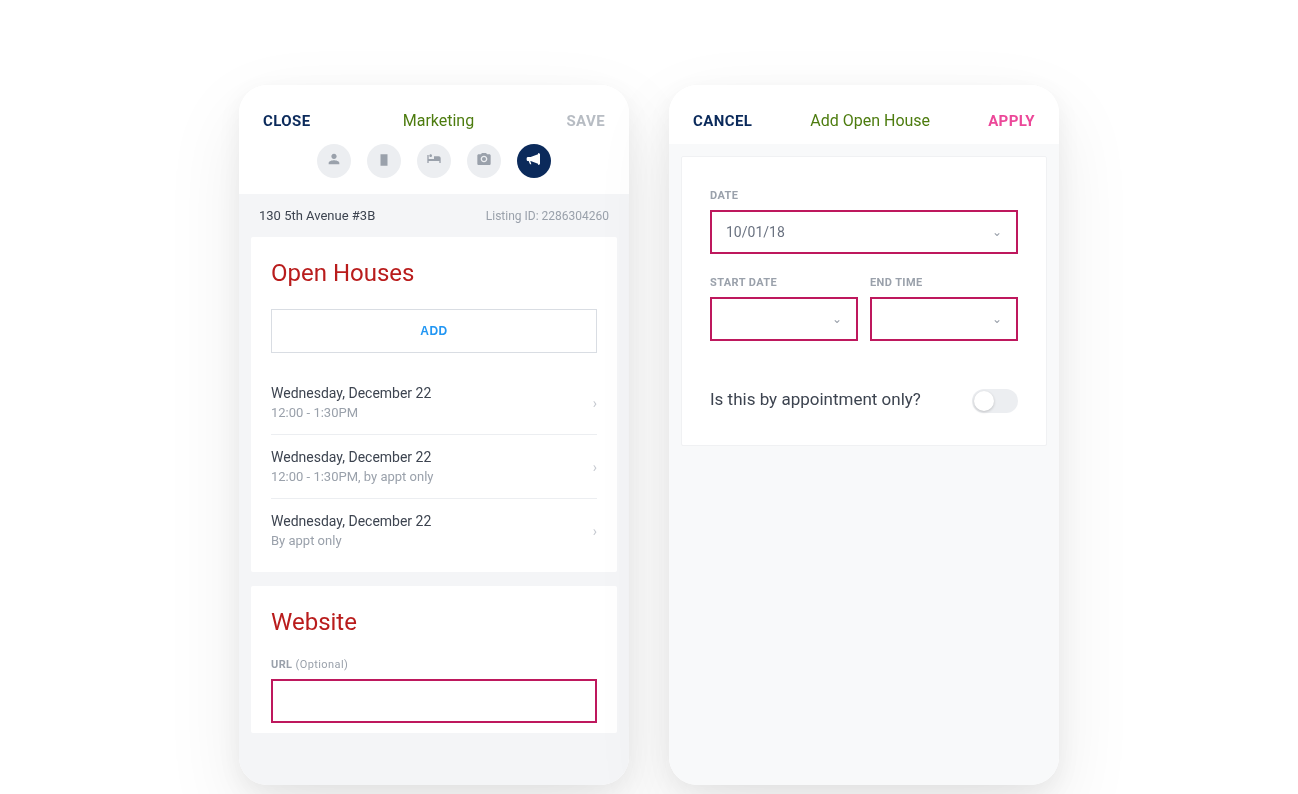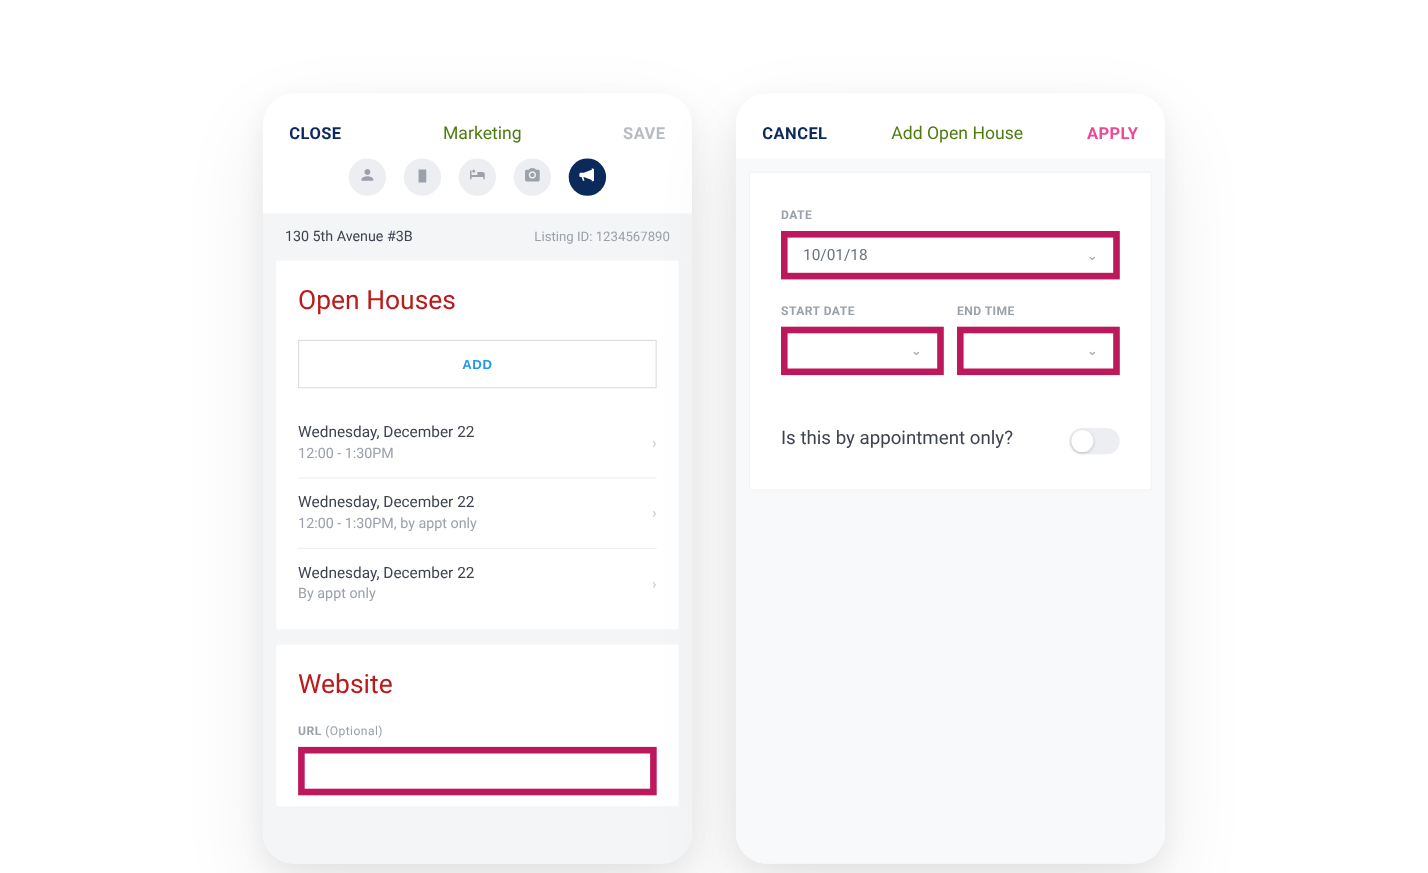--- a/index.html
+++ b/index.html
@@ -67,21 +67,21 @@
   }
   .tab-circle svg { fill: #9aa1ab; }
   .tab-circle.active { background: #0b2a5b; }
   .tab-circle.active svg { fill: #ffffff; }
   
   .subheader {
     background: #f4f5f7;
     padding: 14px 20px;
     display: flex;
     justify-content: space-between;
-    align-items: flex-start;
+    align-items: center;
     font-size: 13px;
   }
   .subheader .addr { color: #3d4450; }
   .subheader .lid { color: #9aa1ab; font-size: 12px; }
   
   .content-area {
     background: #f4f5f7;
     height: 100%;
     padding: 0 12px 12px 12px;
   }
@@ -125,21 +125,21 @@
   .field-label {
     font-size: 11px;
     font-weight: 700;
     color: #9aa1ab;
     letter-spacing: 0.4px;
     margin-bottom: 8px;
   }
   .field-label .opt { font-weight: 400; }
   .text-input, .select-input {
     width: 100%;
-    border: 6px solid #be185d;
+    border: 2px solid #be185d;
     background: #ffffff;
     padding: 12px 14px;
     font-size: 14px;
     color: #6a7280;
     height: 44px;
     display: flex;
     align-items: center;
     justify-content: space-between;
     cursor: pointer;
   }
@@ -239,21 +239,21 @@
         <span>
           <svg width="16" height="16" viewBox="0 0 24 24">
               <path d="M18 3v2L7 9H3c-1.1 0-2 .9-2 2v2c0 1.1.9 2 2 2h1l2 5h2l-1.5-5H7l11 4v2l3-1V4l-3-1z"></path>
             </svg>
         </span>
       </div>
     </div>
 
     <div class="subheader">
       <span class="addr">130 5th Avenue #3B</span>
-      <span class="lid">Listing ID: 1234567890</span>
+      <span class="lid">Listing ID: 2286304260</span>
     </div>
 
     <div class="content-area">
       <div class="card">
         <h2>Open Houses</h2>
         <button class="add-btn">ADD</button>
         <div class="oh-list">
           <div class="oh-row">
             <div class="oh-txt">
               <div class="oh-date">Wednesday, December 22</div>

